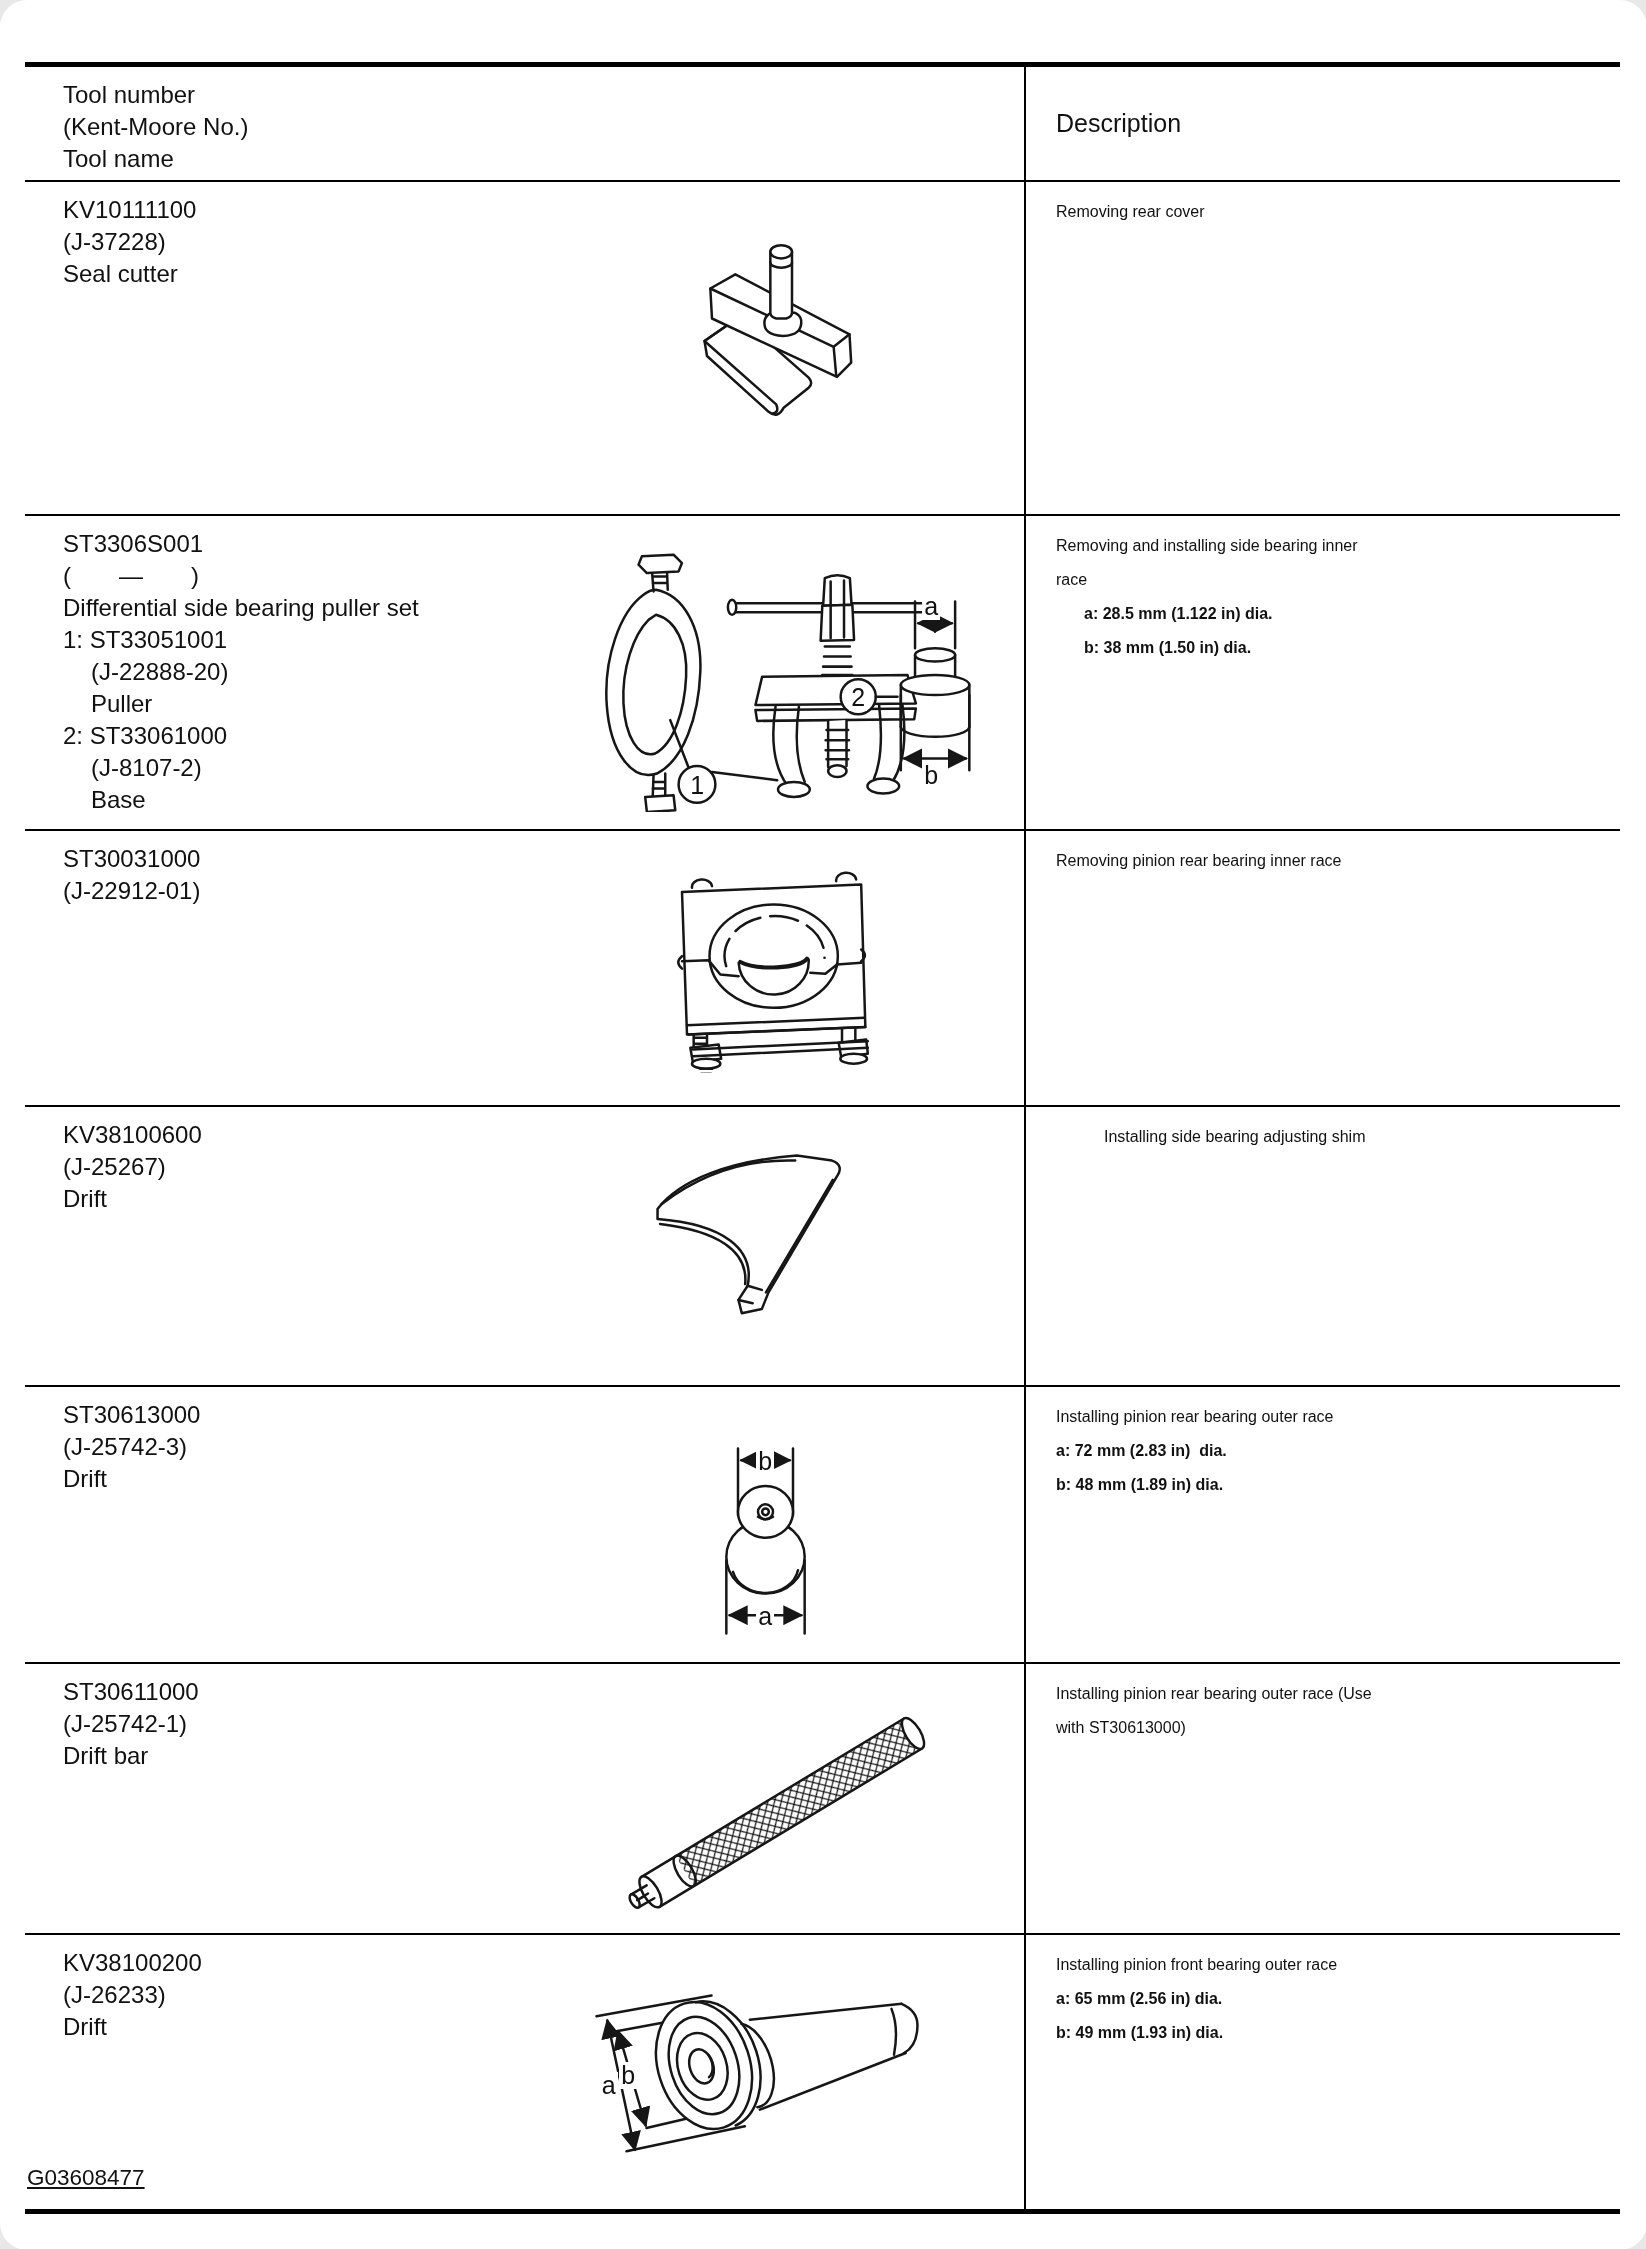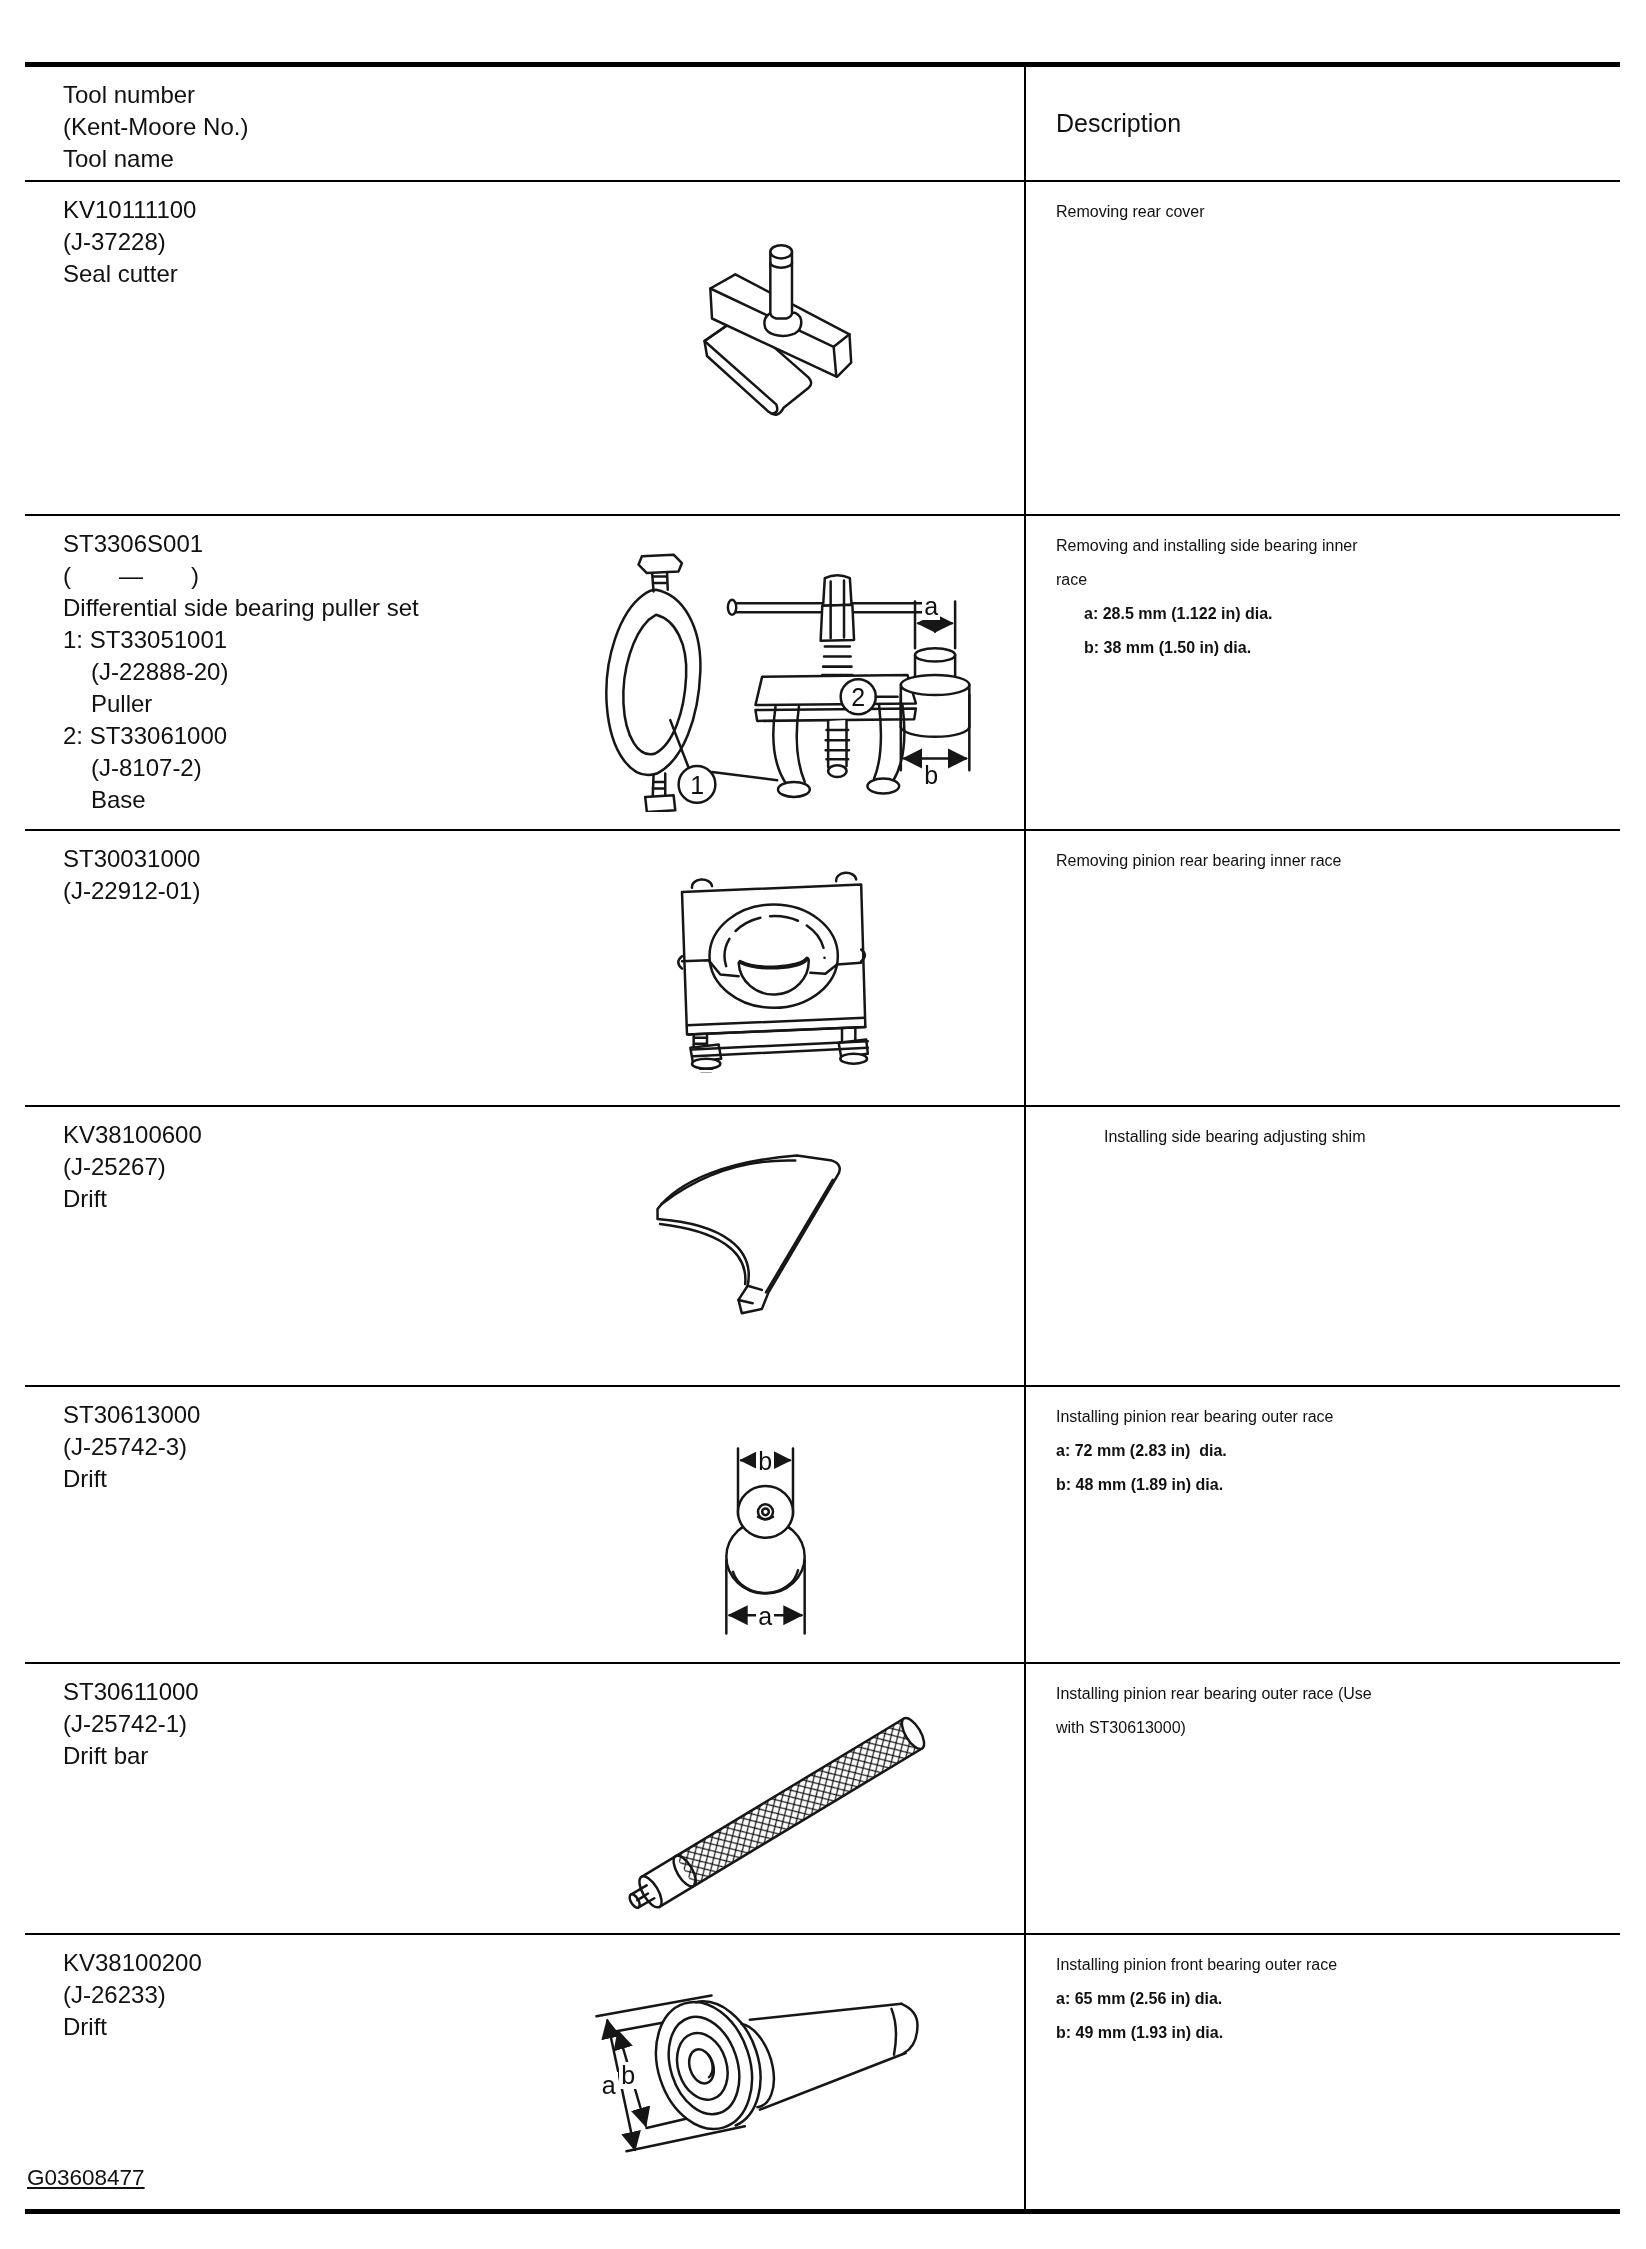--- a/index.html
+++ b/index.html
@@ -1,19 +1,20 @@
 <!DOCTYPE html>
 <html style="font-size:13.4px"><head>
 <meta charset="utf-8">
 <style>
   html,body { margin:0; padding:0; background:#e8e8e8; }
   .page {
     position:relative; width:1647px; height:2250px; background:#fff;
     font-family:"Liberation Sans", sans-serif; color:#111; overflow:hidden;
     margin:0 auto;
+    border-radius:27px;
   }
   .tooltable {
     position:absolute; left:25px; top:62px; width:1595px;
     border-top:5px solid #000; border-bottom:5.8px solid #000;
     box-sizing:content-box;
   }
   .thead { height:115px; border-bottom:2.5px solid #000; display:flex; box-sizing:border-box; }
   .row   { display:flex; border-bottom:2.5px solid #000; box-sizing:border-box; }
   .row-0 { height:334px; } .row-1 { height:315px; } .row-2 { height:276px; }
   .row-3 { height:280px;gap:48px; } .row-4 { height:277px; } .row-5 { height:271px; }

